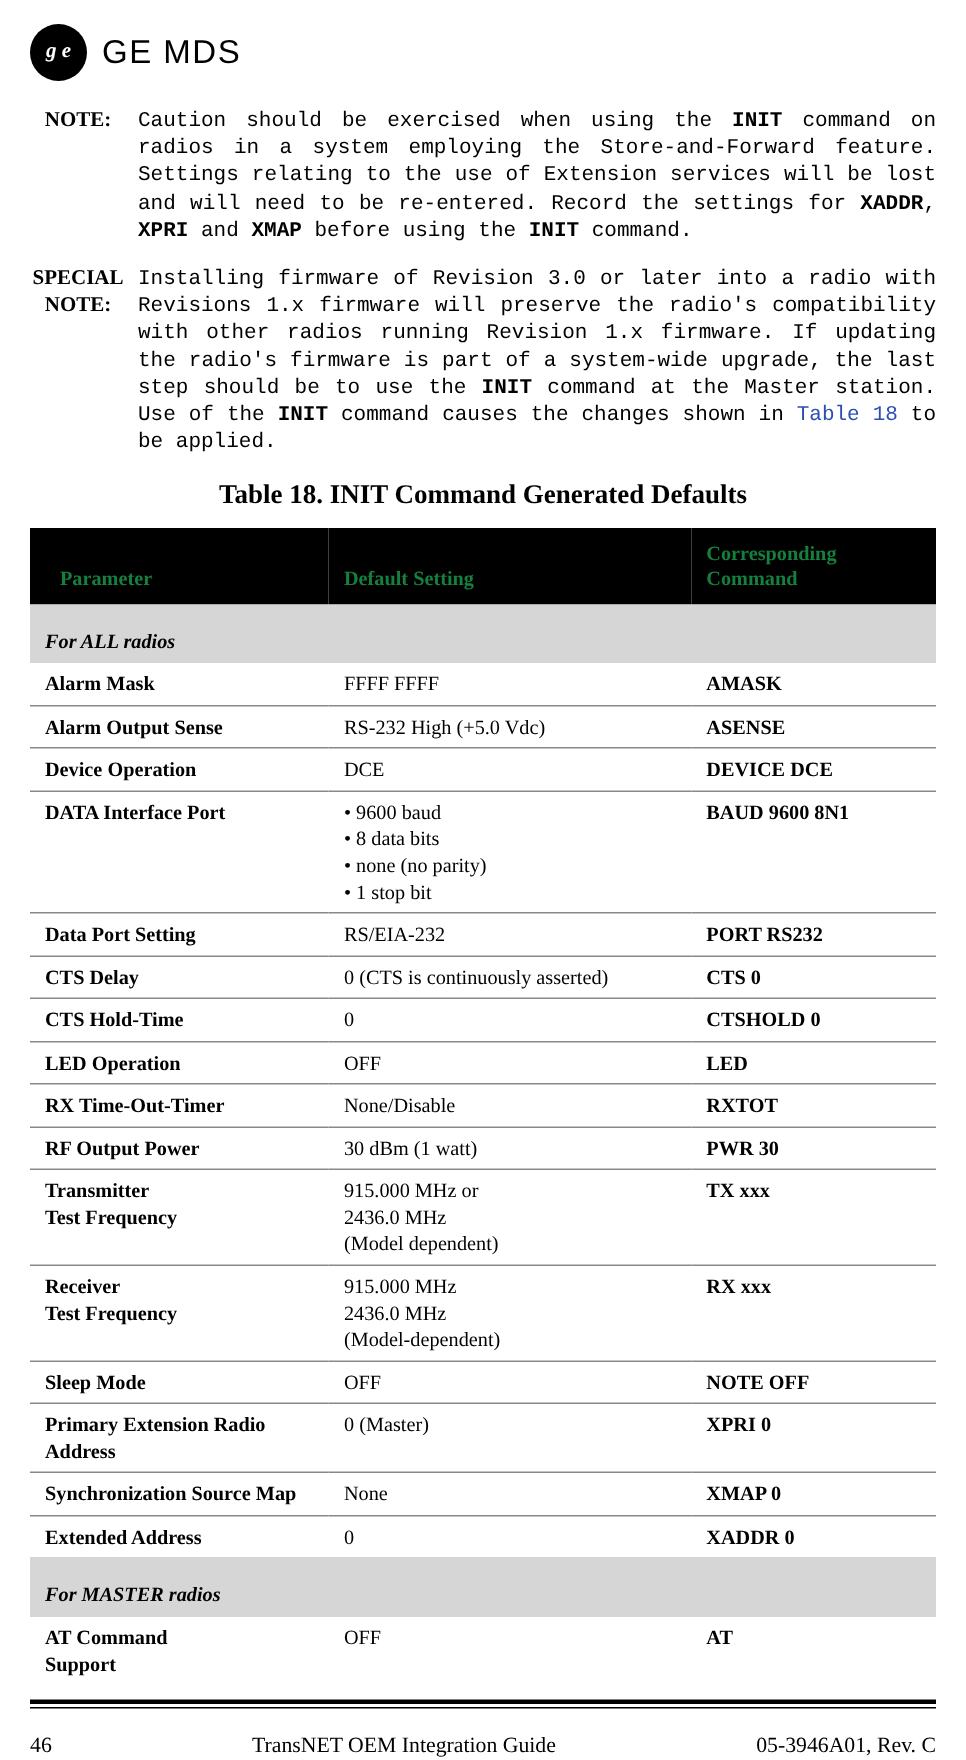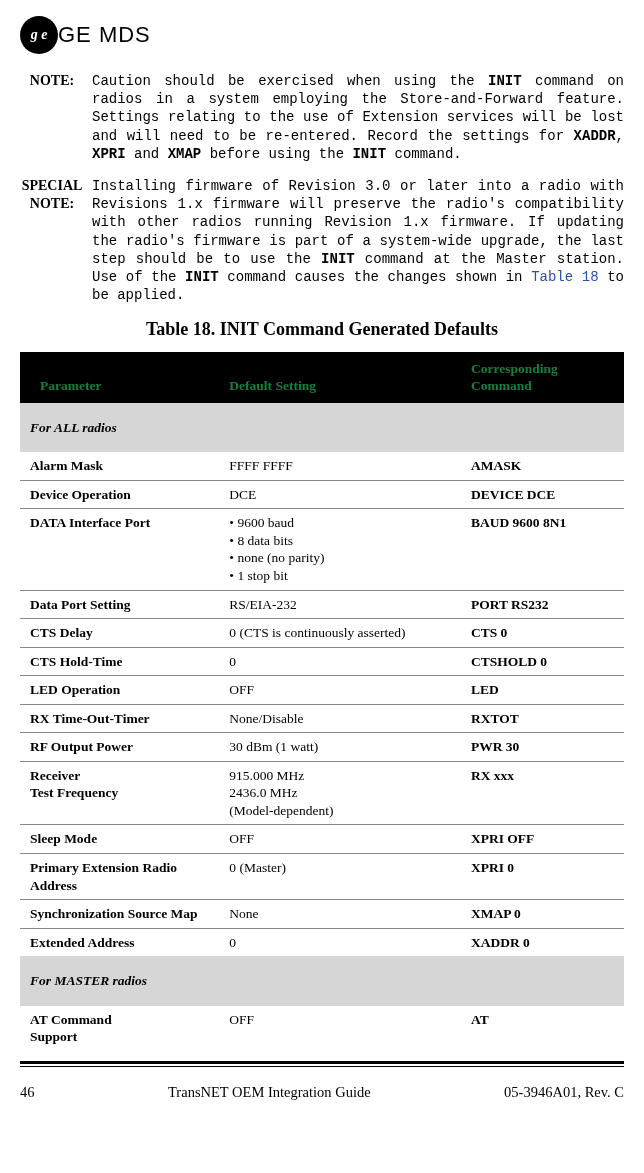--- a/index.html
+++ b/index.html
@@ -8,20 +8,21 @@
     width: 644px;
     background: #fff;
     color: #000;
     padding: 16px 20px 10px 20px;
     font-size: 14px;
     line-height: 1.3;
   }
   .logo-row {
     display: flex;
     align-items: center;
+    gap: 10px;
     margin-bottom: 18px;
   }
   .ge-circle {
     width: 38px;
     height: 38px;
     border-radius: 50%;
     background: #000;
     display: flex;
     align-items: center;
     justify-content: center;
@@ -85,21 +86,21 @@
     vertical-align: top;
     border-top: 1px solid #888;
   }
   tbody td:first-child { font-weight: 700; }
   tbody td:nth-child(3) { font-weight: 700; }
   tr.section td {
     background: #d6d6d6;
     font-style: italic;
     font-weight: 700;
     padding-top: 16px;
-    padding-bottom: 16px;
+    padding-bottom: 6px;
     border-top: none;
   }
   tr.after-section td { border-top: none; }
   .multi-line { white-space: pre-line; }
   .footer {
     display: flex;
     justify-content: space-between;
     align-items: baseline;
     margin-top: 12px;
     font-size: 14.5px;
@@ -144,20 +145,25 @@
   <tbody id="tbody-main">
       <tr class="section">
         <td colspan="3">For ALL radios</td>
       </tr>
       <tr class="after-section">
         <td class="multi-line">Alarm Mask</td>
         <td class="multi-line">FFFF FFFF</td>
         <td>AMASK</td>
       </tr>
       <tr>
+        <td class="multi-line">Alarm Output Sense</td>
+        <td class="multi-line">RS-232 High (+5.0 Vdc)</td>
+        <td>ASENSE</td>
+      </tr>
+      <tr>
         <td class="multi-line">Device Operation</td>
         <td class="multi-line">DCE</td>
         <td>DEVICE DCE</td>
       </tr>
       <tr>
         <td class="multi-line">DATA Interface Port</td>
         <td class="multi-line">• 9600 baud
 • 8 data bits
 • none (no parity)
 • 1 stop bit</td>
@@ -187,31 +193,39 @@
         <td class="multi-line">RX Time-Out-Timer</td>
         <td class="multi-line">None/Disable</td>
         <td>RXTOT</td>
       </tr>
       <tr>
         <td class="multi-line">RF Output Power</td>
         <td class="multi-line">30 dBm (1 watt)</td>
         <td>PWR 30</td>
       </tr>
       <tr>
+        <td class="multi-line">Transmitter
+Test Frequency</td>
+        <td class="multi-line">915.000 MHz or
+2436.0 MHz
+(Model dependent)</td>
+        <td>TX xxx</td>
+      </tr>
+      <tr>
         <td class="multi-line">Receiver
 Test Frequency</td>
         <td class="multi-line">915.000 MHz
 2436.0 MHz
 (Model-dependent)</td>
         <td>RX xxx</td>
       </tr>
       <tr>
         <td class="multi-line">Sleep Mode</td>
         <td class="multi-line">OFF</td>
-        <td>XPRI OFF</td>
+        <td>NOTE OFF</td>
       </tr>
       <tr>
         <td class="multi-line">Primary Extension Radio Address</td>
         <td class="multi-line">0 (Master)</td>
         <td>XPRI 0</td>
       </tr>
       <tr>
         <td class="multi-line">Synchronization Source Map</td>
         <td class="multi-line">None</td>
         <td>XMAP 0</td>

